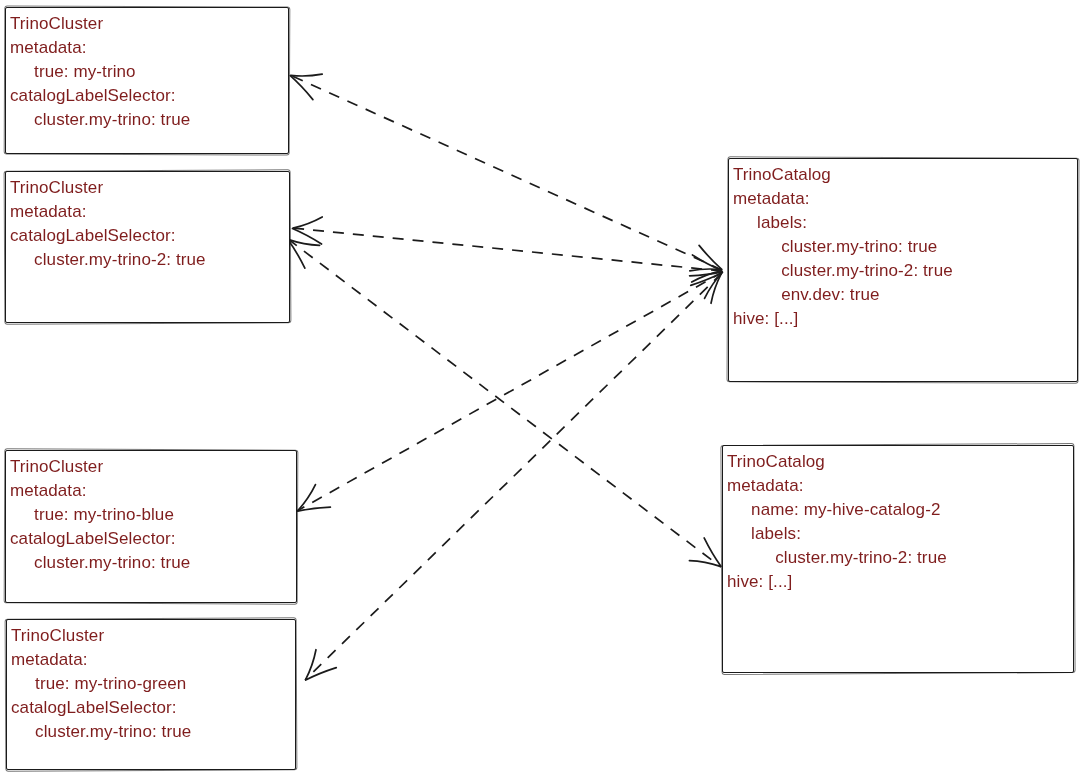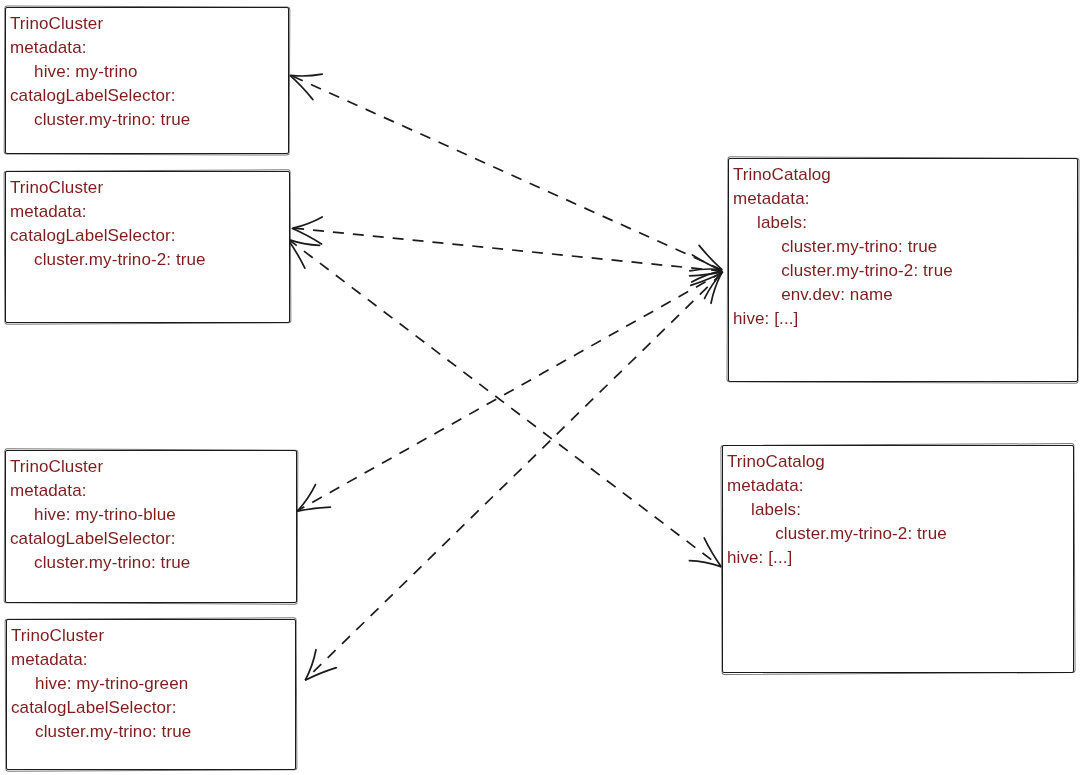--- a/index.html
+++ b/index.html
@@ -67,59 +67,60 @@
       <line x1="722" y1="271" x2="292" y2="228" marker-start="url(#sketchHead)" marker-end="url(#sketchHead)"></line>
       <line x1="723" y1="272" x2="297" y2="511" marker-start="url(#sketchHead)" marker-end="url(#sketchHead)"></line>
       <line x1="722" y1="273" x2="305" y2="680" marker-start="url(#sketchHead)" marker-end="url(#sketchHead)"></line>
       <line x1="288" y1="239" x2="721" y2="567" marker-start="url(#sketchHead)" marker-end="url(#sketchHead)"></line>
     </g>
   </svg>
 
   <div class="node" style="left:5px; top:7px; width:284px; height:147px;">
     <div class="ln">TrinoCluster</div>
     <div class="ln">metadata:</div>
-    <div class="ln">     hive: my-trino</div>
+    <div class="ln">     true: my-trino</div>
     <div class="ln">catalogLabelSelector:</div>
     <div class="ln">     cluster.my-trino: true</div>
   </div>
 
   <div class="node alt" style="left:5px; top:171px; width:285px; height:152px;">
     <div class="ln">TrinoCluster</div>
     <div class="ln">metadata:</div>
     <div class="ln">catalogLabelSelector:</div>
     <div class="ln">     cluster.my-trino-2: true</div>
   </div>
 
   <div class="node" style="left:5px; top:450px; width:292px; height:153px;">
     <div class="ln">TrinoCluster</div>
     <div class="ln">metadata:</div>
-    <div class="ln">     hive: my-trino-blue</div>
+    <div class="ln">     true: my-trino-blue</div>
     <div class="ln">catalogLabelSelector:</div>
     <div class="ln">     cluster.my-trino: true</div>
   </div>
 
   <div class="node alt" style="left:6px; top:619px; width:290px; height:151px;">
     <div class="ln">TrinoCluster</div>
     <div class="ln">metadata:</div>
-    <div class="ln">     hive: my-trino-green</div>
+    <div class="ln">     true: my-trino-green</div>
     <div class="ln">catalogLabelSelector:</div>
     <div class="ln">     cluster.my-trino: true</div>
   </div>
 
   <div class="node" style="left:728px; top:158px; width:350px; height:224px;">
     <div class="ln">TrinoCatalog</div>
     <div class="ln">metadata:</div>
     <div class="ln">     labels:</div>
     <div class="ln">          cluster.my-trino: true</div>
     <div class="ln">          cluster.my-trino-2: true</div>
-    <div class="ln">          env.dev: name</div>
+    <div class="ln">          env.dev: true</div>
     <div class="ln">hive: [...]</div>
   </div>
 
   <div class="node alt" style="left:722px; top:445px; width:352px; height:228px;">
     <div class="ln">TrinoCatalog</div>
     <div class="ln">metadata:</div>
+    <div class="ln">     name: my-hive-catalog-2</div>
     <div class="ln">     labels:</div>
     <div class="ln">          cluster.my-trino-2: true</div>
     <div class="ln">hive: [...]</div>
   </div>
 
 </div>
 
 </body></html>

